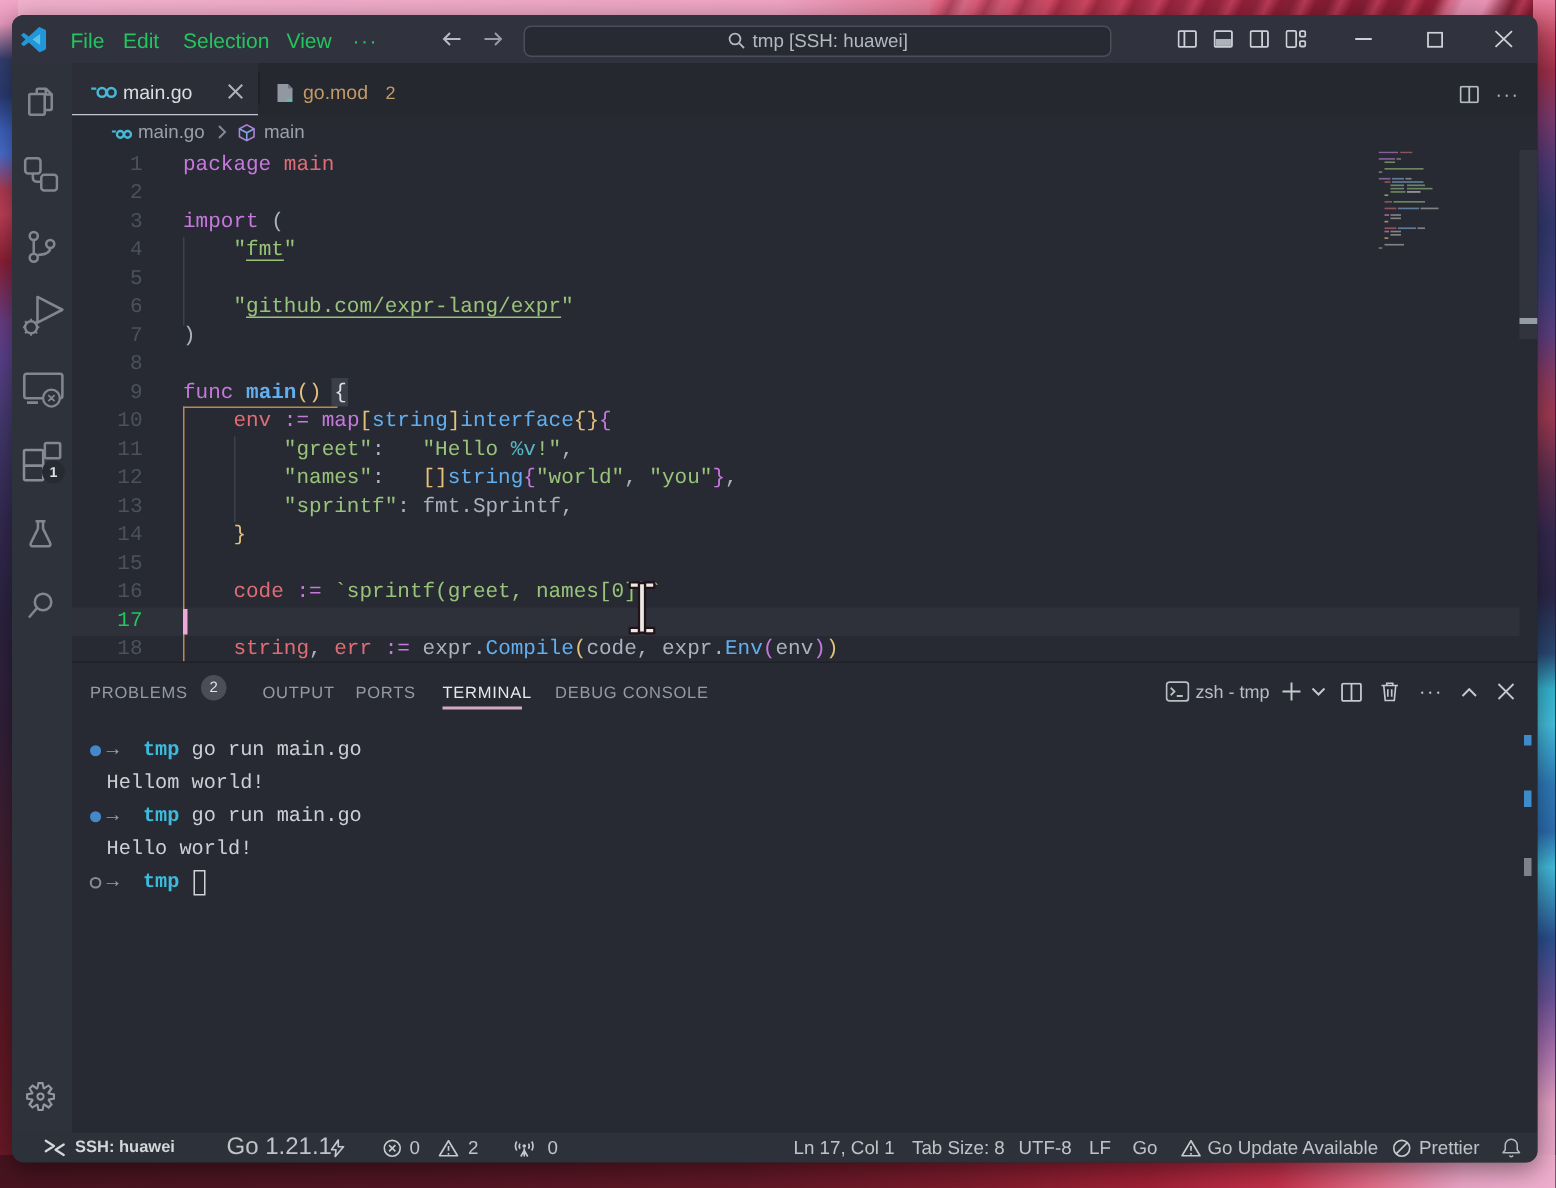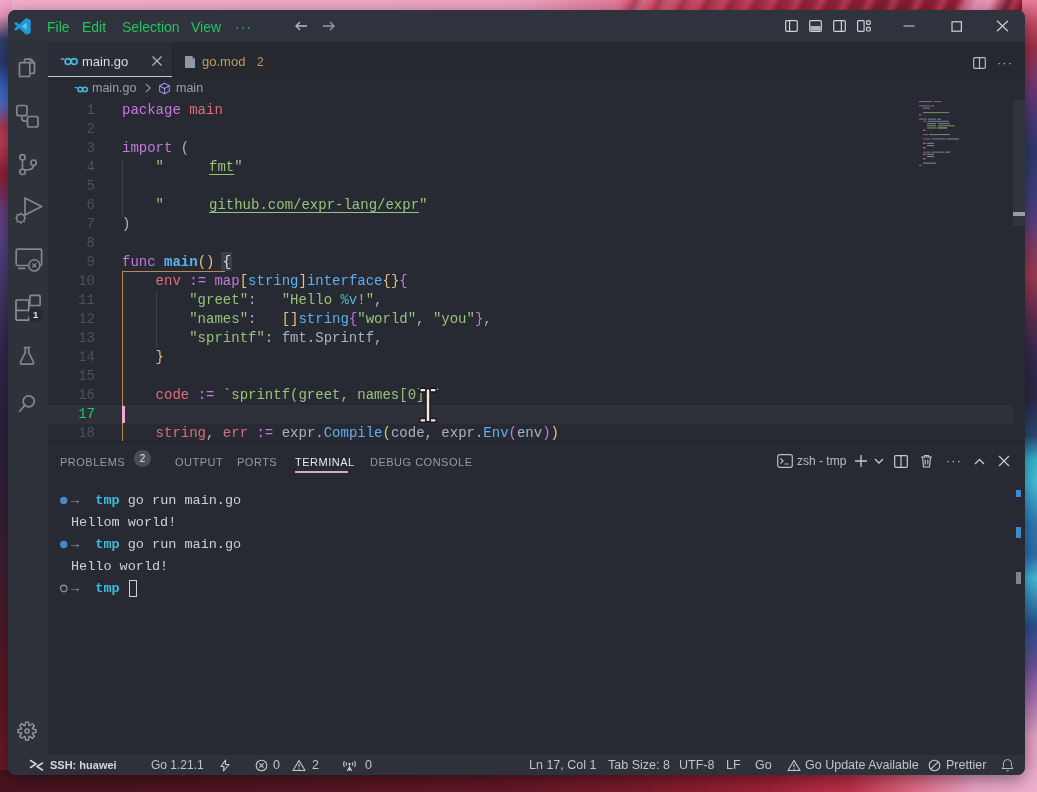--- a/index.html
+++ b/index.html
@@ -38,21 +38,21 @@
   #editor { left:40px; top:89px; width:977px; height:342px; background:#272a33; overflow:hidden; }
 
   pre { font-family:"Liberation Mono", monospace; font-size:14px; line-height:19px; }
   .k { color:#c678dd; } 
   .r { color:#e06c75; } 
   .b { color:#61afef; } 
   .g { color:#98c379; } 
   .cy { color:#56b6c2; }
   .gold { color:#e5c07b; }
   .orc { color:#c678dd; }
-  .lnk { text-decoration:underline; text-underline-offset:3px;margin-left:45px; }
+  .lnk { text-decoration:underline; text-underline-offset:3px; }
 
   
   #panel { left:0px; top:431px; width:1017px; height:314px; background:#272a33; border-top:1px solid #1e2127; }
   .ptab { top:441px; height:22px; line-height:22px; font-size:11px; letter-spacing:.5px; color:#969aa3; }
 
   .term { font-size:13.5px; line-height:22px; color:#ccd0d6; }
   .ta { color:#9ba0a8; }
   .tp { color:#3dbbdd; font-weight:bold; }
 
   
@@ -82,20 +82,24 @@
   <div class="abs menu" style="left:74px">Edit</div>
   <div class="abs menu" style="left:114px">Selection</div>
   <div class="abs menu" style="left:183px">View</div>
   <div class="abs menu" style="left:227px;letter-spacing:1px">···</div>
   <svg class="abs" style="left:285px;top:9px" width="16" height="14" viewBox="0 0 16 14">
     <path d="M14 7H3 M7 3L3 7l4 4" stroke="#b9bcc3" stroke-width="1.3" fill="none"></path>
   </svg>
   <svg class="abs" style="left:313px;top:9px" width="16" height="14" viewBox="0 0 16 14">
     <path d="M2 7h11 M9 3l4 4-4 4" stroke="#989ca4" stroke-width="1.3" fill="none"></path>
   </svg>
+  <div id="searchbox" class="abs"><svg style="vertical-align:-2px;margin-right:5px" width="12" height="12" viewBox="0 0 12 12">
+        <circle cx="5" cy="5" r="3.6" stroke="#b4b8bf" stroke-width="1.2" fill="none"></circle>
+        <path d="M7.8 7.8L11 11" stroke="#b4b8bf" stroke-width="1.2"></path>
+      </svg>tmp [SSH: huawei]</div>
 
   <svg class="abs" style="left:777px;top:10px" width="13" height="12" viewBox="0 0 13 12">
       <rect x="0.7" y="0.7" width="11.6" height="10.6" rx="1" stroke="#cdd0d6" stroke-width="1.2" fill="none"></rect>
       <path d="M4.6 1v10" stroke="#cdd0d6" stroke-width="1.2"></path>
     </svg>
   <svg class="abs" style="left:801px;top:10px" width="13" height="12" viewBox="0 0 13 12">
       <rect x="0.7" y="0.7" width="11.6" height="10.6" rx="1" stroke="#cdd0d6" stroke-width="1.2" fill="none"></rect>
       <rect x="1.4" y="6" width="10.2" height="4.6" fill="#aeb2ba"></rect>
     </svg>
   <svg class="abs" style="left:825px;top:10px" width="13" height="12" viewBox="0 0 13 12">
@@ -313,21 +317,21 @@
 
   <div class="abs" style="left:1008px;top:480px;width:5px;height:7px;background:#3f8ac9"></div>
   <div class="abs" style="left:1008px;top:517px;width:5px;height:11px;background:#3f8ac9"></div>
   <div class="abs" style="left:1008px;top:562px;width:5px;height:12px;background:#7d828c"></div>
 
   <div id="statusbar" class="abs"></div>
   <svg class="abs" style="left:21px;top:749px" width="15" height="13" viewBox="0 0 15 13">
     <path d="M1.5 1.5L7 5 1.5 8.5M13.5 4L8 7.5l5.5 3.5" stroke="#d3d6db" stroke-width="1.5" fill="none" stroke-linejoin="round" stroke-linecap="round"></path>
   </svg>
   <div class="abs sitem" style="left:42px;font-weight:bold;font-size:11px;color:#d3d6db">SSH: huawei</div>
-  <div class="abs sitem" style="left:143px;font-size:12px">Go 1.21.1</div>
+  <div class="abs sitem" style="left:143px;font-size:16px">Go 1.21.1</div>
   <svg class="abs" style="left:211px;top:749px" width="12" height="13" viewBox="0 0 12 13">
     <path d="M6.5 1L2 7.5h3L4.5 12 10 5.5H6.5z" stroke="#c6c9cf" stroke-width="1.1" fill="none" stroke-linejoin="round"></path>
   </svg>
   <svg class="abs" style="left:247px;top:749px" width="13" height="13" viewBox="0 0 13 13">
     <circle cx="6.5" cy="6.5" r="5.3" stroke="#c6c9cf" stroke-width="1.1" fill="none"></circle>
     <path d="M4.4 4.4l4.2 4.2M8.6 4.4L4.4 8.6" stroke="#c6c9cf" stroke-width="1.1"></path>
   </svg>
   <div class="abs sitem" style="left:265px">0</div>
   <svg class="abs" style="left:284px;top:749px" width="14" height="13" viewBox="0 0 14 13">
     <path d="M7 1.5L13 11.5H1z" stroke="#c6c9cf" stroke-width="1.1" fill="none" stroke-linejoin="round"></path>

